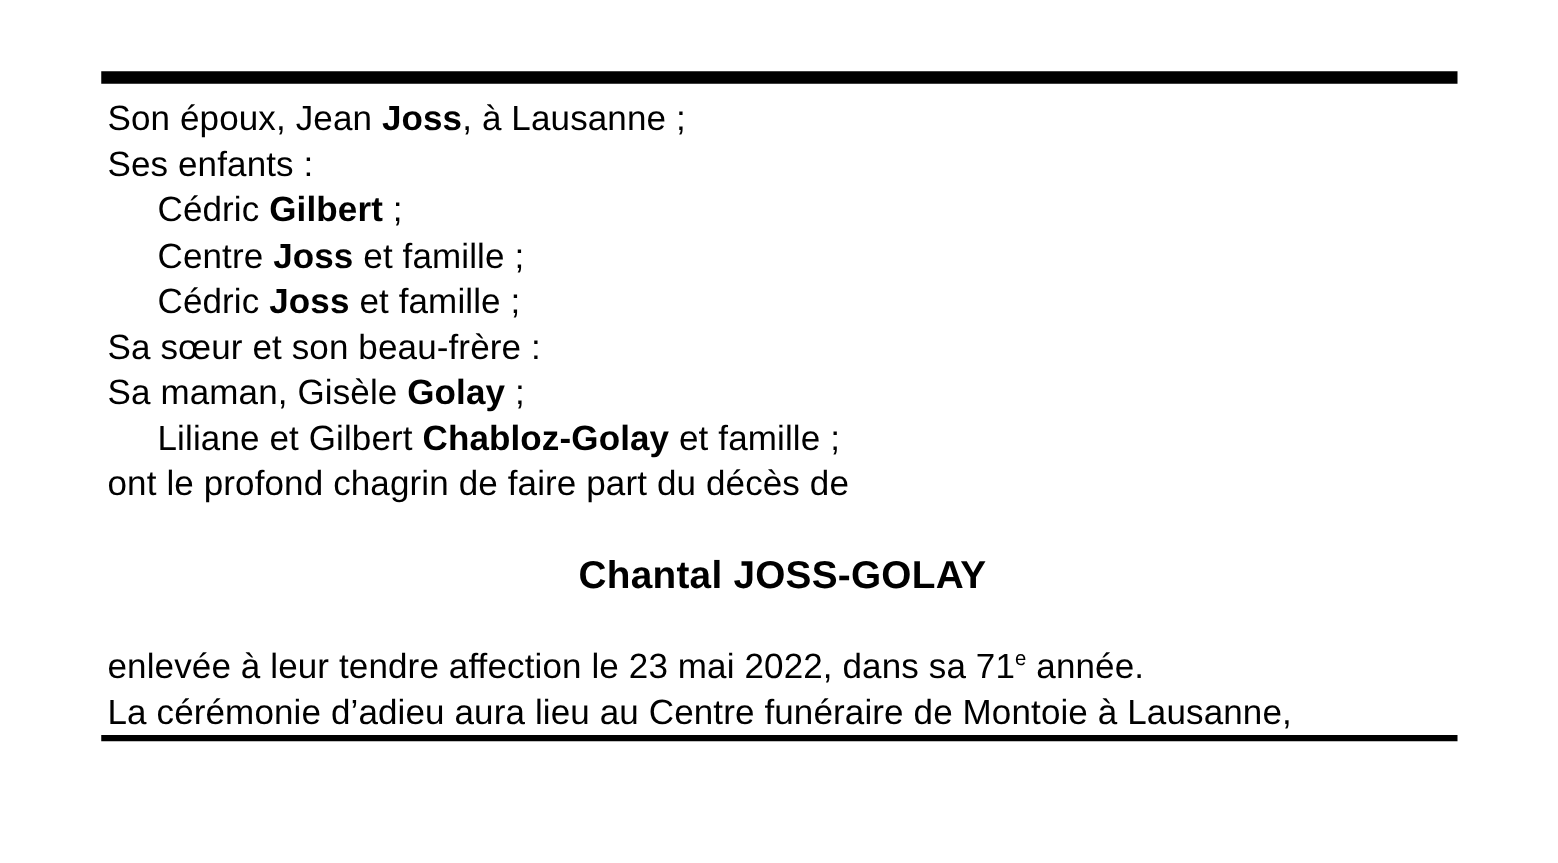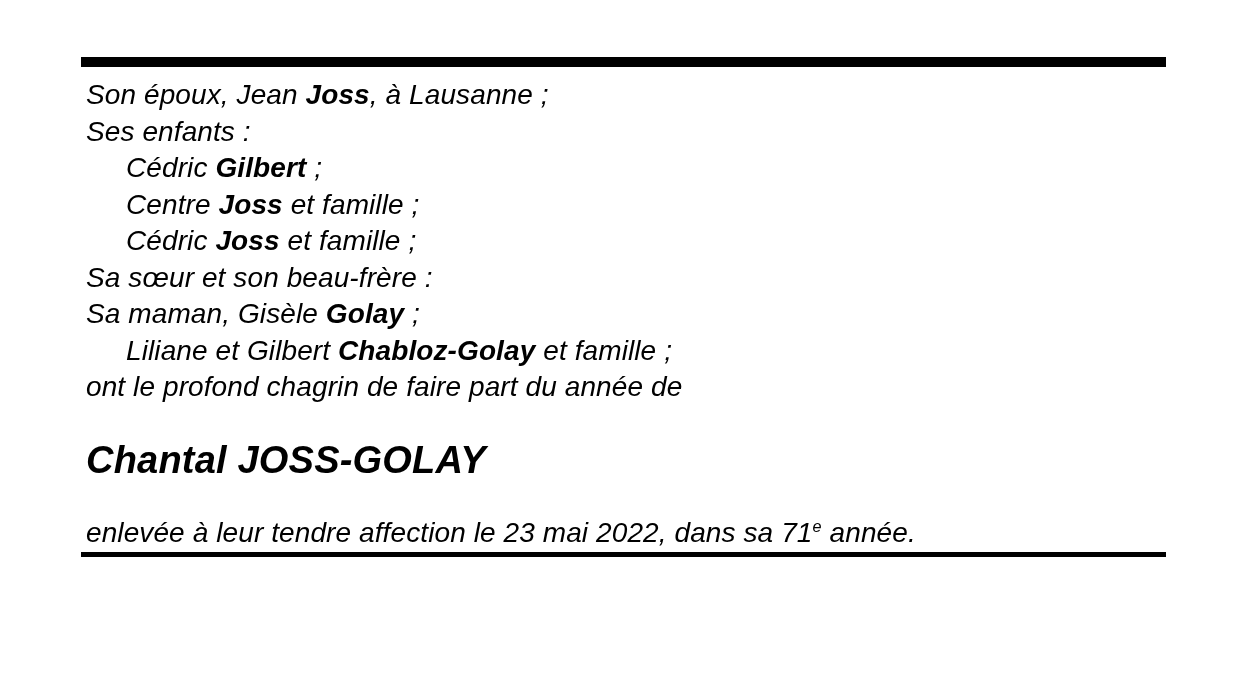--- a/index.html
+++ b/index.html
@@ -26,60 +26,61 @@
     width: 100%;
   }
   .rule-top { height: 10px; }
   .rule-bottom { height: 5px; }
   .content {
     margin-top: 10px;
     padding-left: 5px;
     font-size: 28px;
     line-height: 36.5px;
     letter-spacing: 0.1px;
-    font-style: italic;
   }
   .line {
     white-space: nowrap;
   }
   .line.indent {
     padding-left: 40px;
   }
   .seg-bold {
     font-weight: bold;
   }
   .seg-sup {
     font-size: 0.58em;
     vertical-align: super;
     line-height: 0;
   }
   .name-line {
     margin: 36.5px 0;
     line-height: 36.5px;
-    font-size: 38px;
+    font-size: 31px;
     font-weight: bold;
+    text-align: center;
     letter-spacing: 0.2px;
   }
 </style>
 </head>
 <body>
 
 <div class="notice">
   <div class="rule rule-top"></div>
   <div class="content">
     <div class="family-block">
         <div class="line"><span class="seg-normal">Son époux, Jean </span><span class="seg-bold">Joss</span><span class="seg-normal">, à Lausanne ;</span></div>
         <div class="line"><span class="seg-normal">Ses enfants :</span></div>
         <div class="line indent"><span class="seg-normal">Cédric </span><span class="seg-bold">Gilbert</span><span class="seg-normal"> ;</span></div>
         <div class="line indent"><span class="seg-normal">Centre </span><span class="seg-bold">Joss</span><span class="seg-normal"> et famille ;</span></div>
         <div class="line indent"><span class="seg-normal">Cédric </span><span class="seg-bold">Joss</span><span class="seg-normal"> et famille ;</span></div>
         <div class="line"><span class="seg-normal">Sa sœur et son beau-frère :</span></div>
         <div class="line"><span class="seg-normal">Sa maman, Gisèle </span><span class="seg-bold">Golay</span><span class="seg-normal"> ;</span></div>
         <div class="line indent"><span class="seg-normal">Liliane et Gilbert </span><span class="seg-bold">Chabloz-Golay</span><span class="seg-normal"> et famille ;</span></div>
-        <div class="line"><span class="seg-normal">ont le profond chagrin de faire part du année de</span></div>
+        <div class="line"><span class="seg-normal">ont le profond chagrin de faire part du décès de</span></div>
       </div>
     <div class="name-line">Chantal JOSS-GOLAY</div>
     <div class="detail-block">
         <div class="line"><span class="seg-normal">enlevée à leur tendre affection le 23 mai 2022, dans sa 71</span><span class="seg-sup">e</span><span class="seg-normal"> année.</span></div>
+        <div class="line"><span class="seg-normal">La cérémonie d’adieu aura lieu au Centre funéraire de Montoie à Lausanne,</span></div>
       </div>
   </div>
   <div class="rule rule-bottom"></div>
 </div>
 
 </body></html>

